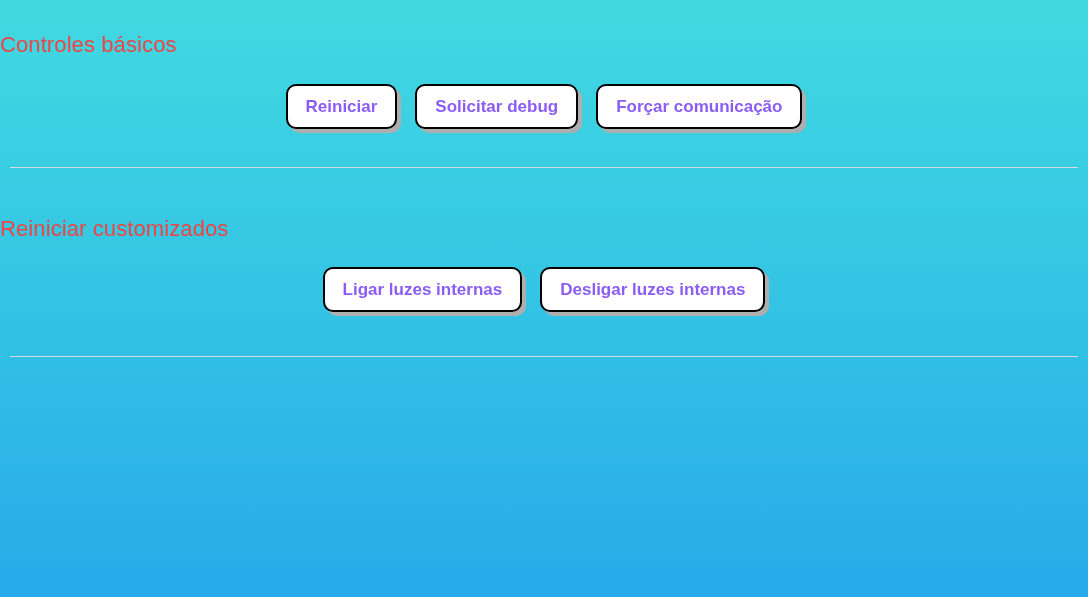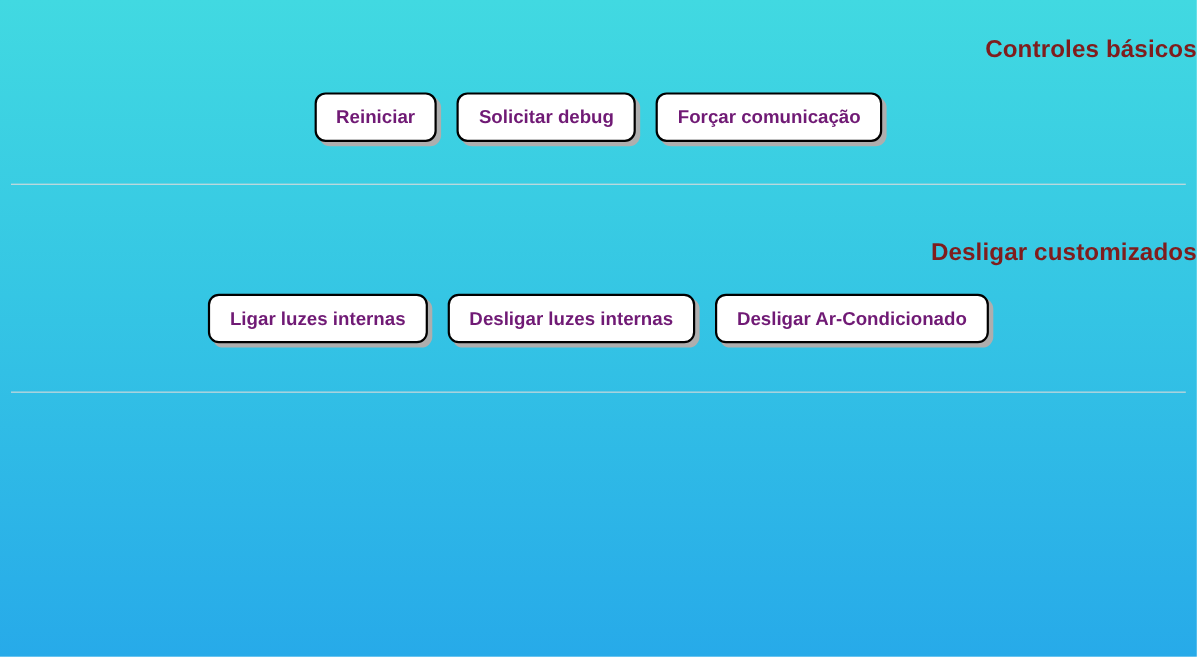--- a/index.html
+++ b/index.html
@@ -24,24 +24,24 @@
     flex-direction: column;
   }
 
   
   .section {
     width: 100%;
     padding: 0;
   }
 
   .section-heading {
-    text-align: right;
+    text-align: left;
     font-size: 22px;
-    font-weight: bold;
-    color: #7f1d1d;
+    font-weight: normal;
+    color: #ef4444;
     letter-spacing: 0.1px;
   }
 
   #section-basic .section-heading { padding-top: 32px; }
   #section-custom .section-heading { padding-top: 48px; }
 
   .button-row {
     display: flex;
     flex-wrap: wrap;
     justify-content: center;
@@ -52,21 +52,21 @@
 
   #section-basic .button-row { margin-top: 17px; }
   #section-custom .button-row { margin-top: 16px; }
 
   
   .ctl-btn {
     display: inline-flex;
     align-items: center;
     justify-content: center;
     background: #ffffff;
-    color: #701a75;
+    color: #8b5cf6;
     border: 2px solid #000000;
     border-radius: 10px;
     font-family: "Liberation Sans", sans-serif;
     font-size: 17px;
     font-weight: bold;
     line-height: 1;
     height: 45px;
     padding: 0 18px;
     margin: 9px 9px;
     cursor: pointer;
@@ -98,26 +98,25 @@
     <div class="button-row">
       <button class="ctl-btn">Reiniciar</button>
       <button class="ctl-btn">Solicitar debug</button>
       <button class="ctl-btn">Forçar comunicação</button>
     </div>
   </div>
 
   <hr class="divider" id="divider-top">
 
   <div class="section" id="section-custom">
-    <div class="section-heading">Desligar customizados</div>
+    <div class="section-heading">Reiniciar customizados</div>
 
     <div class="button-row">
       <button class="ctl-btn">Ligar luzes internas</button>
       <button class="ctl-btn">Desligar luzes internas</button>
-      <button class="ctl-btn">Desligar Ar-Condicionado</button>
     </div>
   </div>
 
   <hr class="divider" id="divider-bottom">
 
   <div class="filler"></div>
 
 </div>
 
 </body></html>

